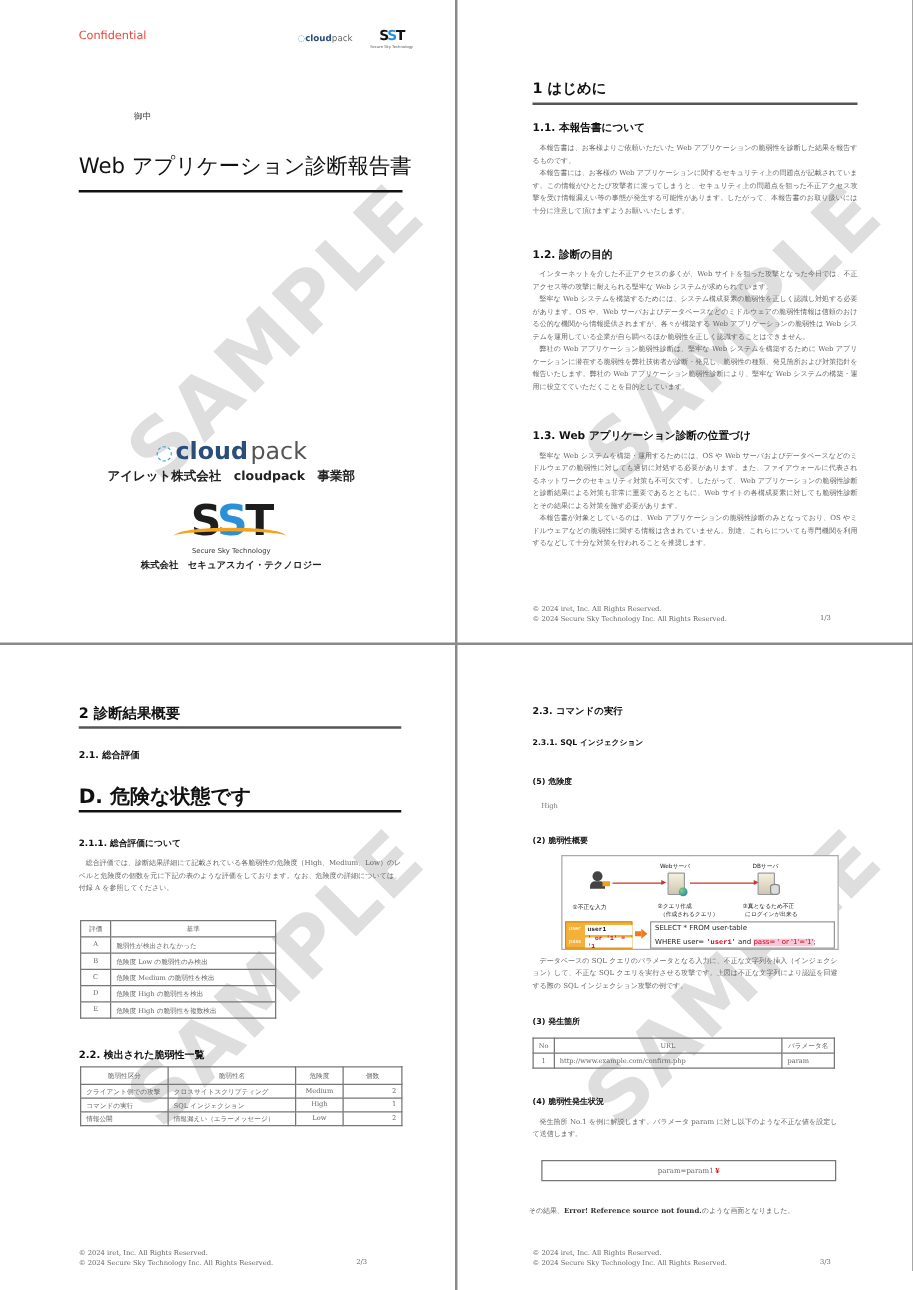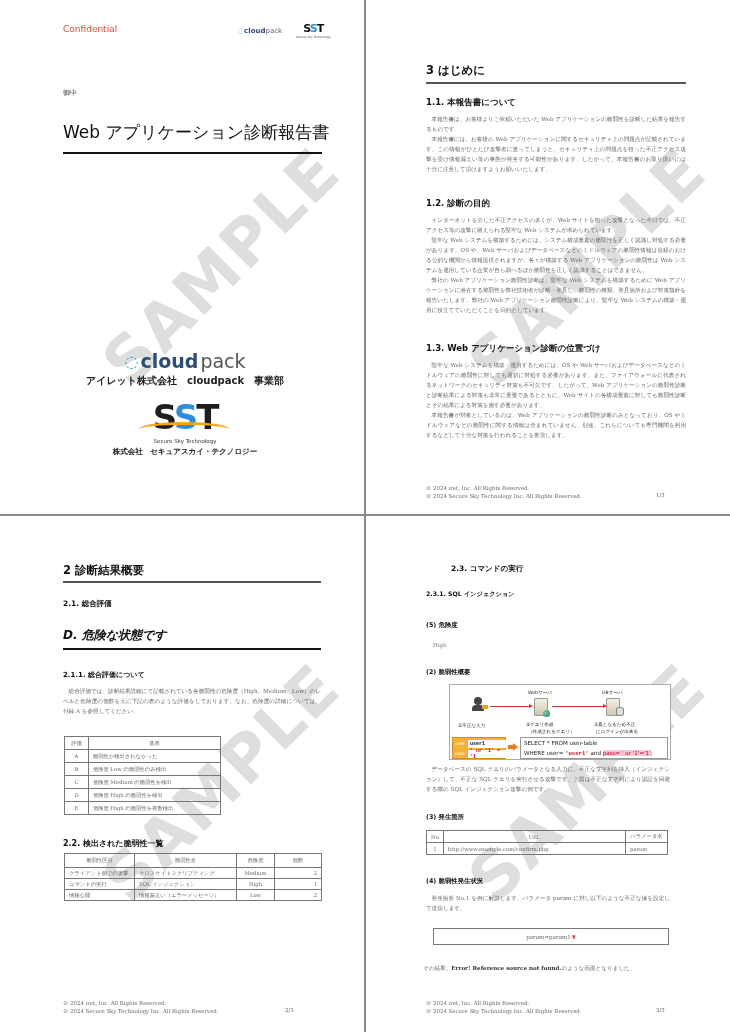--- a/index.html
+++ b/index.html
@@ -28,21 +28,21 @@
   .hdr-logos { position: absolute; left: 238px; top: 22px; display: flex; align-items: center; gap: 14px; }
   .cp-small { font-size: 7px; color: #2a4d7a; font-weight: bold; }
   .cp-small .ring { color: #35a6d8; }
   .cp-small .pack { font-weight: normal; color: #666; }
   .sst-small { display: flex; flex-direction: column; align-items: center; }
   .sst-small .sst-t { font-size: 11px; font-weight: bold; color: #111; letter-spacing: -1px; }
   .sst-small .sst-t .s2 { color: #2b8fd9; }
   .sst-small .sst-sub { font-size: 3px; color: #555; }
   .company-line { position: absolute; left: 63px; top: 88px; display: flex; align-items: baseline; gap: 10px; }
   .company { font-size: 17px; font-weight: bold; color: #111; }
-  .onchu { font-size: 7px; color: #444; }
+  .onchu { font-size: 7px; color: #444; margin-left: 44px; }
   .report-title { position: absolute; left: 63px; top: 121px; font-size: 17px; font-weight: normal; color: #111; }
   .cover-rule { position: absolute; left: 63px; top: 152px; width: 259px; height: 2px; background: #111; }
 
   .cover-logos { position: absolute; left: 70px; top: 350px; width: 230px; display: flex; flex-direction: column; align-items: center; }
   .cp-big { font-size: 19px; font-weight: bold; color: #2a4d7a; display: flex; align-items: center; gap: 2px; }
   .cp-big .ring { color: #35a6d8; font-size: 16px; }
   .cp-big .pack { font-weight: normal; color: #555; }
   .cp-caption { font-size: 10px; font-weight: bold; color: #222; margin-top: 2px; }
   .sst-big { margin-top: 12px; display: flex; flex-direction: column; align-items: center; position: relative; }
   .sst-big .sst-t { font-size: 34px; font-weight: bold; letter-spacing: -2px; color: #1d1d1d; line-height: 1; position: relative; }
@@ -56,21 +56,21 @@
   .h1-rule { position: absolute; height: 1.5px; background: #555; }
   .h2 { position: absolute; font-size: 8.5px; font-weight: bold; color: #111; }
   .h3 { position: absolute; font-size: 7px; font-weight: bold; color: #111; }
   .body-text { position: absolute; font-family: "DejaVu Serif", serif; font-size: 5.6px; line-height: 10px; color: #666; text-align: justify; }
   .body-text p { text-indent: 1em; }
 
   .footer { position: absolute; font-family: "DejaVu Serif", serif; font-size: 5.4px; line-height: 8px; color: #666; }
   .pagenum { position: absolute; font-family: "DejaVu Serif", serif; font-size: 5.4px; color: #666; }
 
   
-  .rating { position: absolute; left: 63px; top: 627px; font-size: 12px; font-weight: bold; color: #111; font-style: italic; }
+  .rating { position: absolute; left: 63px; top: 627px; font-size: 16px; font-weight: bold; color: #111; }
   .rating-rule { position: absolute; left: 63px; top: 648px; width: 258px; height: 1.5px; background: #111; }
 
   table.doc { border-collapse: collapse; font-family: "DejaVu Serif", serif; font-size: 5.3px; color: #666; position: absolute; }
   table.doc td, table.doc th { border: 0.6px solid #777; padding: 0 4px; height: 13px; font-weight: normal; }
   table.eval { left: 64px; top: 736px; width: 157px; }
   table.eval td:first-child, table.eval th:first-child { width: 24px; text-align: center; }
   table.eval th { text-align: center; }
   table.vulns { left: 64px; top: 853px; width: 258px; }
   table.vulns th { text-align: center; height: 14px; }
   table.vulns td { height: 11px; }
@@ -151,21 +151,21 @@
         <div class="sst-sub">Secure Sky Technology</div>
       </div>
       <div class="sst-caption">株式会社　セキュアスカイ・テクノロジー</div>
     </div>
   </div>
 </div>
 
 <div class="page p2">
   <div class="watermark">SAMPLE</div>
   <div class="content">
-    <div class="h1" style="left:60px; top:63px;">3 はじめに</div>
+    <div class="h1" style="left:60px; top:63px;">1 はじめに</div>
     <div class="h1-rule" style="left:60px; top:82px; width:260px;"></div>
 
     <div class="h2" style="left:60px; top:97px;">1.1. 本報告書について</div>
     <div class="body-text" style="left:60px; top:114px; width:260px;">
       <p>本報告書は、お客様よりご依頼いただいた Web アプリケーションの脆弱性を診断した結果を報告するものです。</p>
       <p>本報告書には、お客様の Web アプリケーションに関するセキュリティ上の問題点が記載されています。この情報がひとたび攻撃者に渡ってしまうと、セキュリティ上の問題点を狙った不正アクセス攻撃を受け情報漏えい等の事態が発生する可能性があります。したがって、本報告書のお取り扱いには十分に注意して頂けますようお願いいたします。</p>
     </div>
 
     <div class="h2" style="left:60px; top:198px;">1.2. 診断の目的</div>
     <div class="body-text" style="left:60px; top:215px; width:260px;">
@@ -266,21 +266,21 @@
       <div>© 2024 iret, Inc. All Rights Reserved.</div>
       <div>© 2024 Secure Sky Technology Inc. All Rights Reserved.</div>
     </div>
     <div class="pagenum" style="left:285px; top:1007px;">2/3</div>
   </div>
 </div>
 
 <div class="page p4">
   <div class="watermark">SAMPLE</div>
   <div class="content" style="position:absolute; left:-366px; top:-516px; width:730px; height:1032px;">
-    <div class="h2" style="left:451px; top:564px; font-size:7.5px;">2.3. コマンドの実行</div>
+    <div class="h2" style="left:426px; top:564px; font-size:7.5px;">2.3. コマンドの実行</div>
     <div class="h3" style="left:426px; top:590px; font-size:6.2px;">2.3.1. SQL インジェクション</div>
 
     <div class="sub-label" style="left:426px; top:621px;">(5)  危険度</div>
     <div class="risk-val">High</div>
 
     <div class="sub-label" style="left:426px; top:668px;">(2)  脆弱性概要</div>
 
     <div class="diagram">
       <div class="attacker">
         <div class="head"></div>

